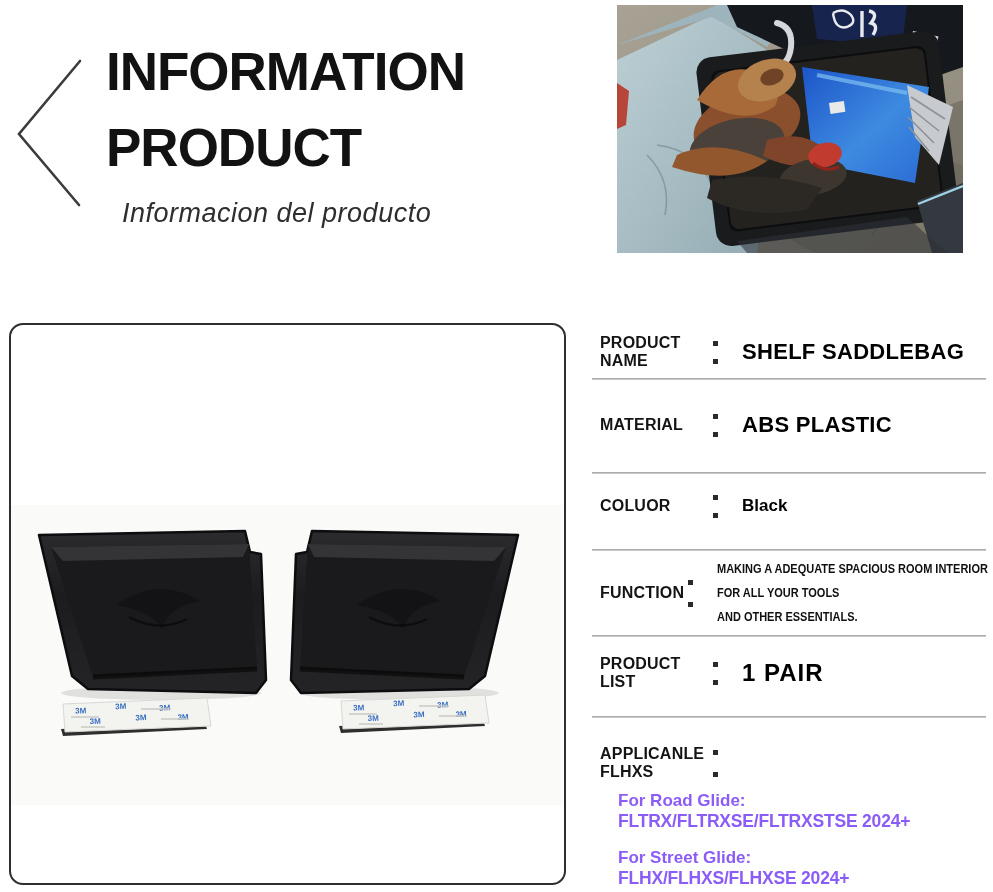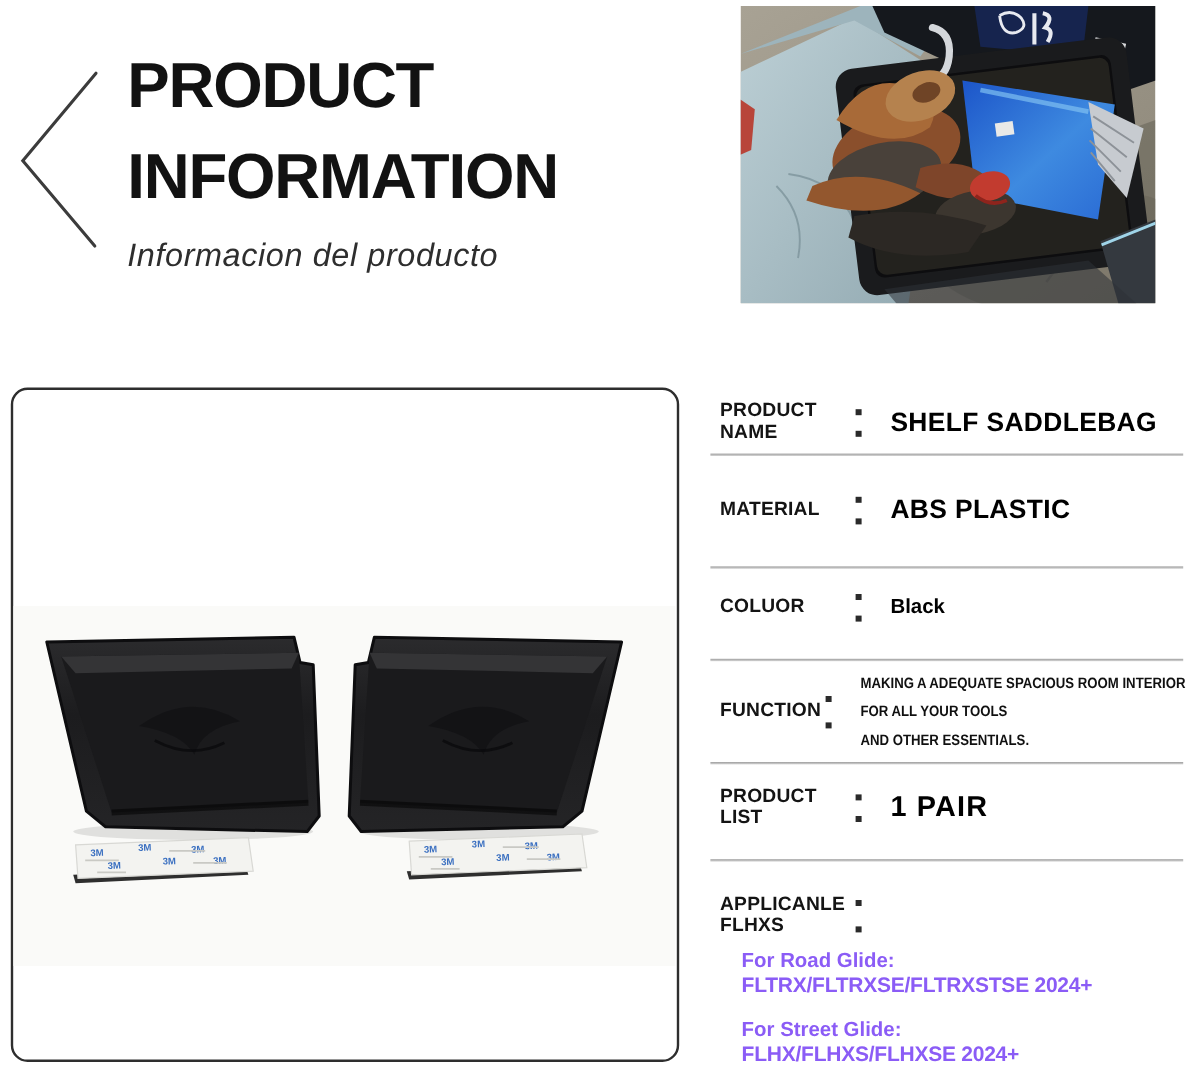--- a/index.html
+++ b/index.html
@@ -4,21 +4,21 @@
 <style>
   * { margin:0; padding:0; box-sizing:border-box; }
   html,body { background:#ffffff; }
   body { font-family:"Liberation Sans", sans-serif; }
   .page { position:relative; width:993px; height:892px; background:#fff; overflow:hidden; }
 
   
   .chevron { position:absolute; left:14px; top:57px; }
   .title-block { position:absolute; left:106px; top:34px; width:480px; }
   .title-line { font-size:53px; font-weight:700; color:#121212; letter-spacing:-1px; line-height:76px; white-space:nowrap; }
-  .subtitle { margin-top:12px; font-size:27px; font-style:italic; font-weight:400; color:#2e2e2e; letter-spacing:0.5px; }
+  .subtitle { margin-top:12px; margin-left:16px; font-size:27px; font-style:italic; font-weight:400; color:#2e2e2e; letter-spacing:0.5px; }
 
   
   .photo { position:absolute; left:617px; top:5px; width:346px; height:248px; overflow:hidden; }
 
   
   .product-box { position:absolute; left:9px; top:323px; width:557px; height:562px;
                  border:2.5px solid #2e2e2e; border-radius:14px; background:#fff; overflow:hidden; }
 
   
   .specs { position:absolute; left:592px; top:323px; width:394px; height:562px; }
@@ -44,22 +44,22 @@
 <body>
 
 <div class="page">
 
   <div class="chevron">
     <svg width="72" height="152" viewBox="0 0 72 152">
       <polyline points="66,4 5,77 65,148" fill="none" stroke="#3c3c3c" stroke-width="2.6" stroke-linecap="round"></polyline>
     </svg>
   </div>
   <div class="title-block">
+    <div class="title-line">INFORMATION</div>
     <div class="title-line">PRODUCT</div>
-    <div class="title-line">INFORMATION</div>
     <div class="subtitle">Informacion del producto</div>
   </div>
 
   <div class="photo">
     <svg width="346" height="248" viewBox="0 0 346 248">
       <defs>
         <linearGradient id="pav" x1="0" y1="0" x2="1" y2="1">
           <stop offset="0" stop-color="#a8a294"></stop>
             <stop offset="1" stop-color="#8b8577"></stop>
         </linearGradient>

